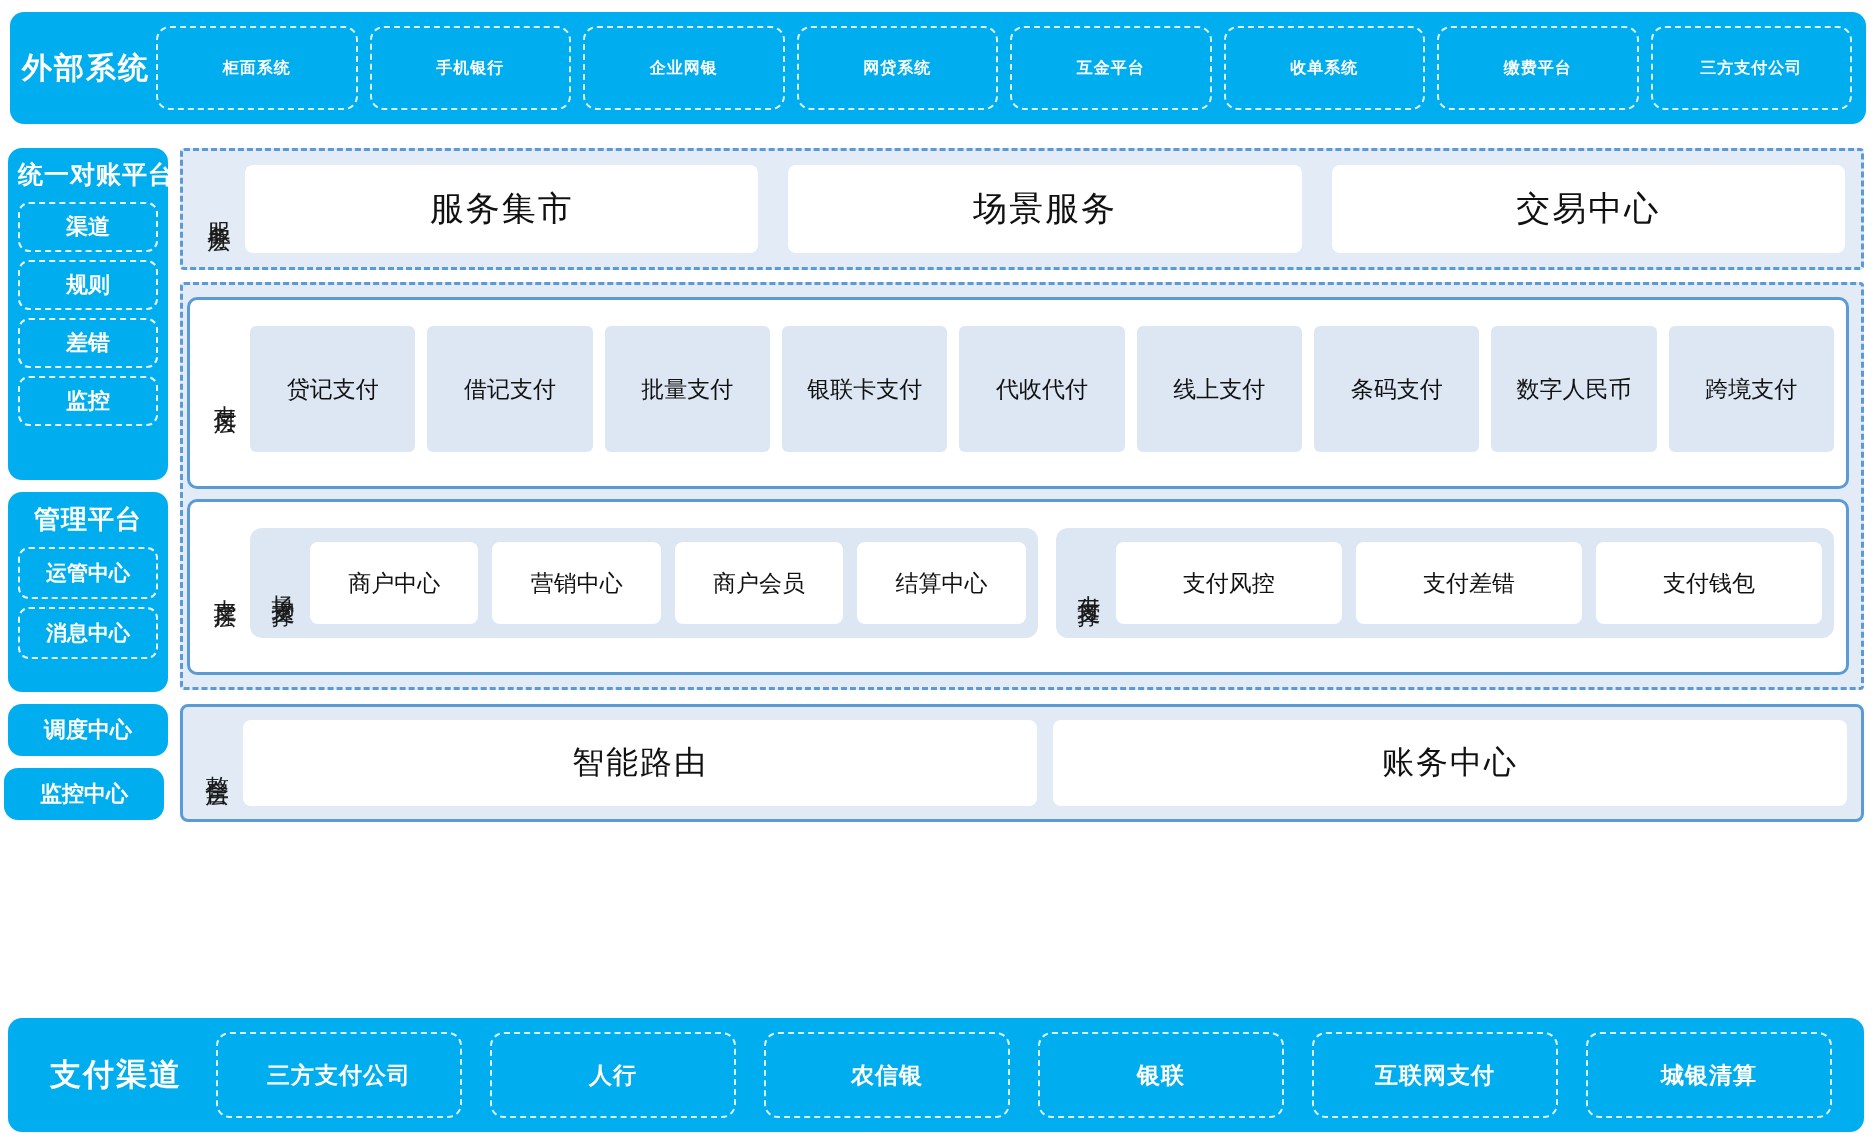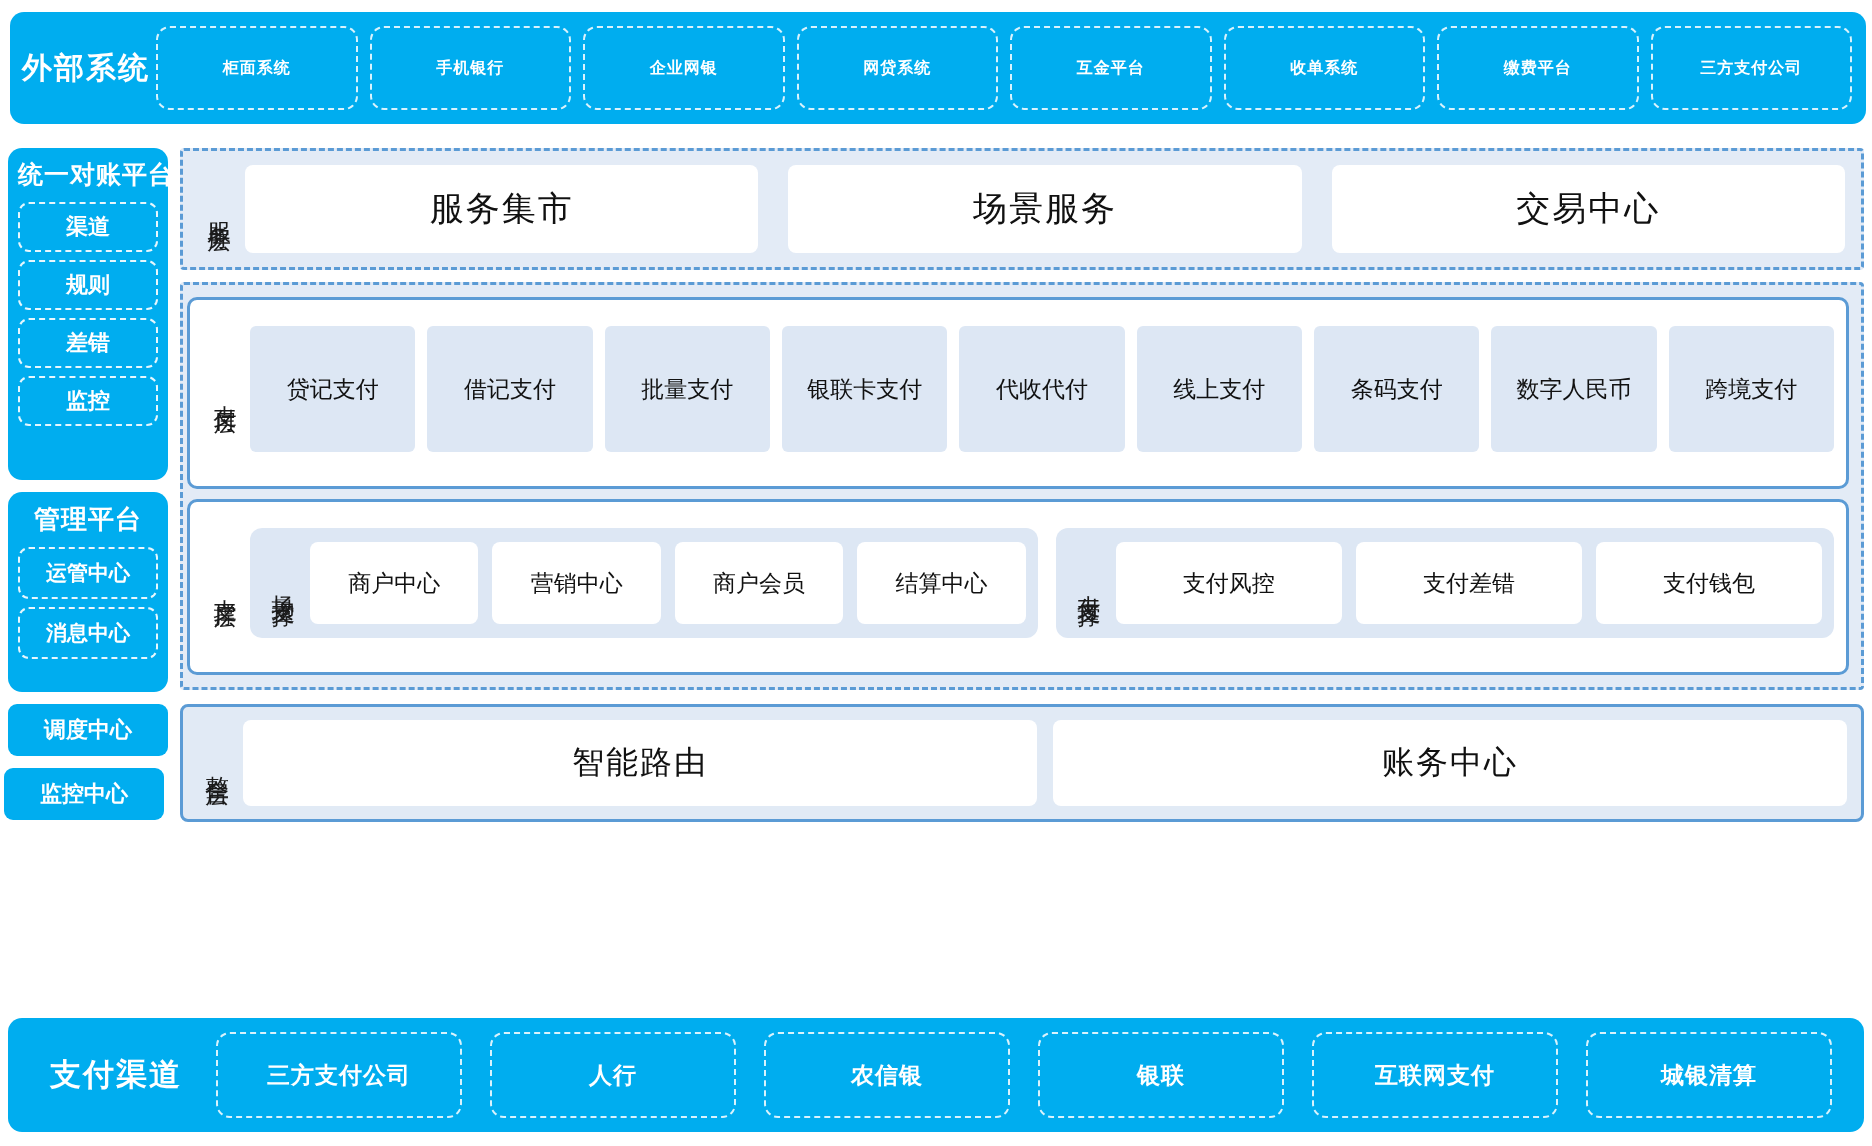--- a/index.html
+++ b/index.html
@@ -89,21 +89,21 @@
   }
 
   #recon-panel  { left: 8px;  top: 148px; width: 160px; height: 332px; }
   #manage-panel { left: 8px;  top: 492px; width: 160px; height: 200px; font-family: Liberation Serif, serif; }
   #manage-panel .panel-title { font-size: 26px; }
   #manage-panel .side-chip { height: 52px; font-size: 21px; }
 
   .solo-box {
     position: absolute;
     background: #00ADEF;
-    border-radius: 9px;
+    border-radius: 14px;
     color: #ffffff;
     font-size: 22px;
     font-weight: bold;
     display: flex;
     align-items: center;
     justify-content: center;
     white-space: nowrap;
   }
   #dispatch-box { left: 8px; top: 704px; width: 160px; height: 52px; }
   #monitor-box  { left: 4px; top: 768px; width: 160px; height: 52px; }

